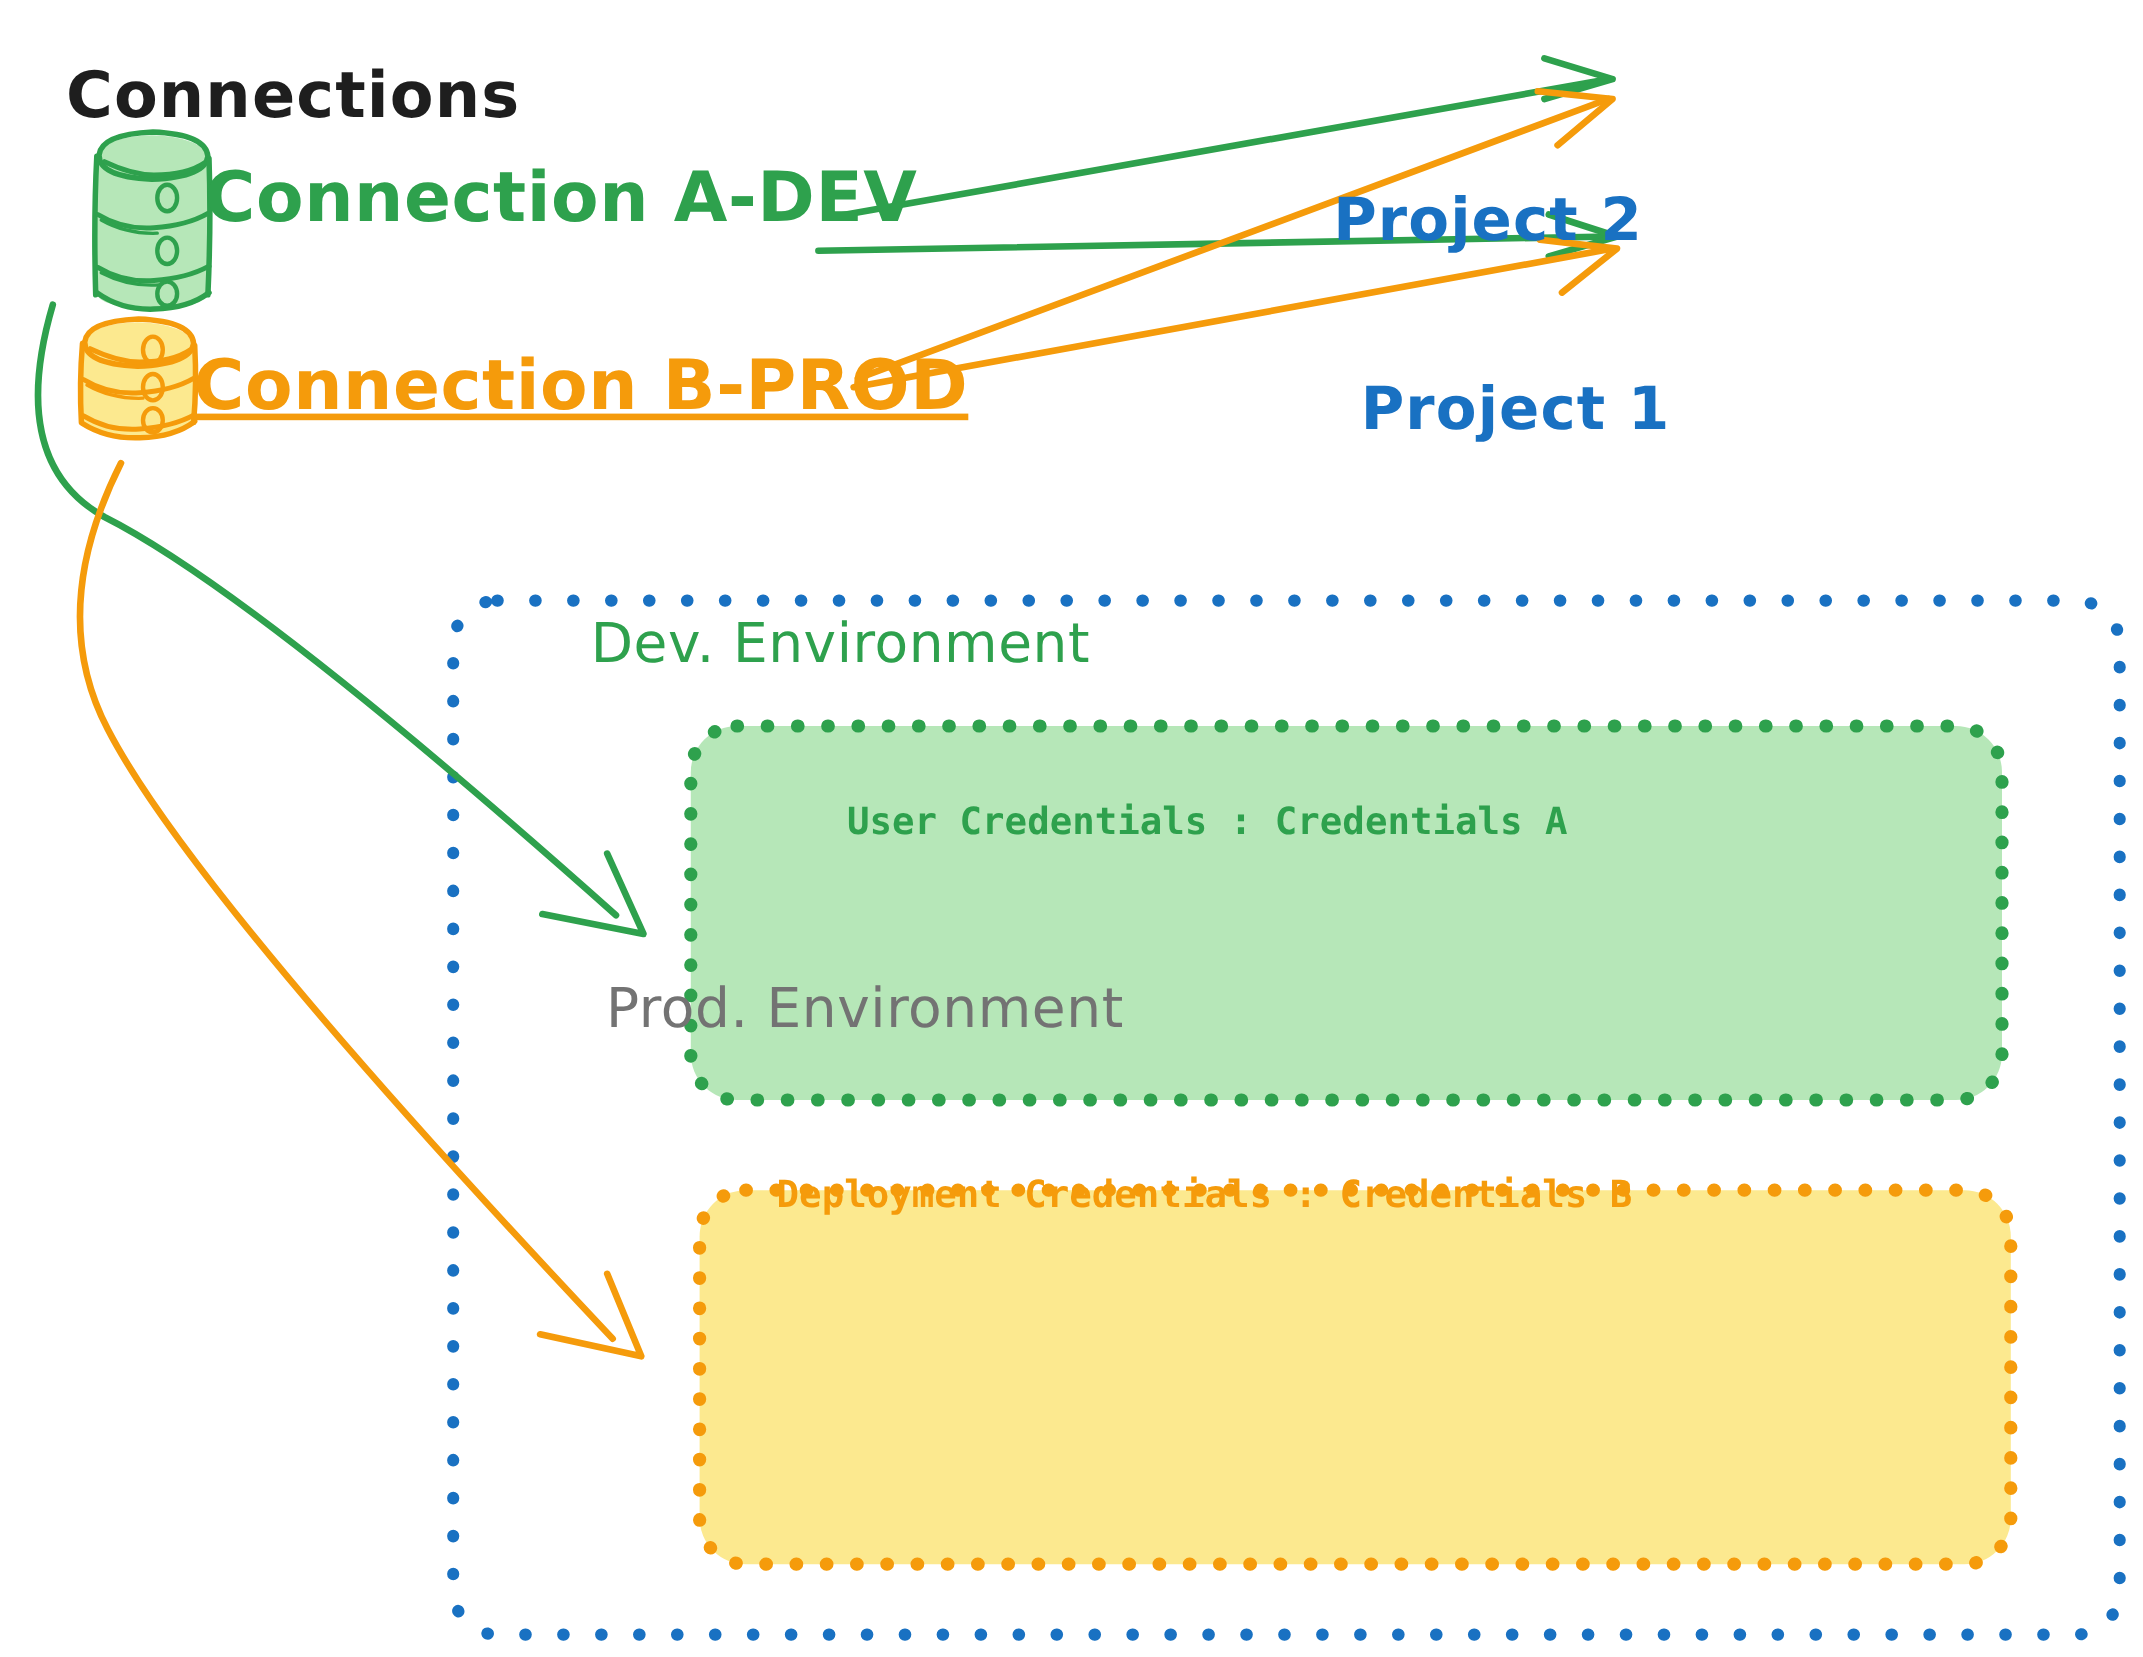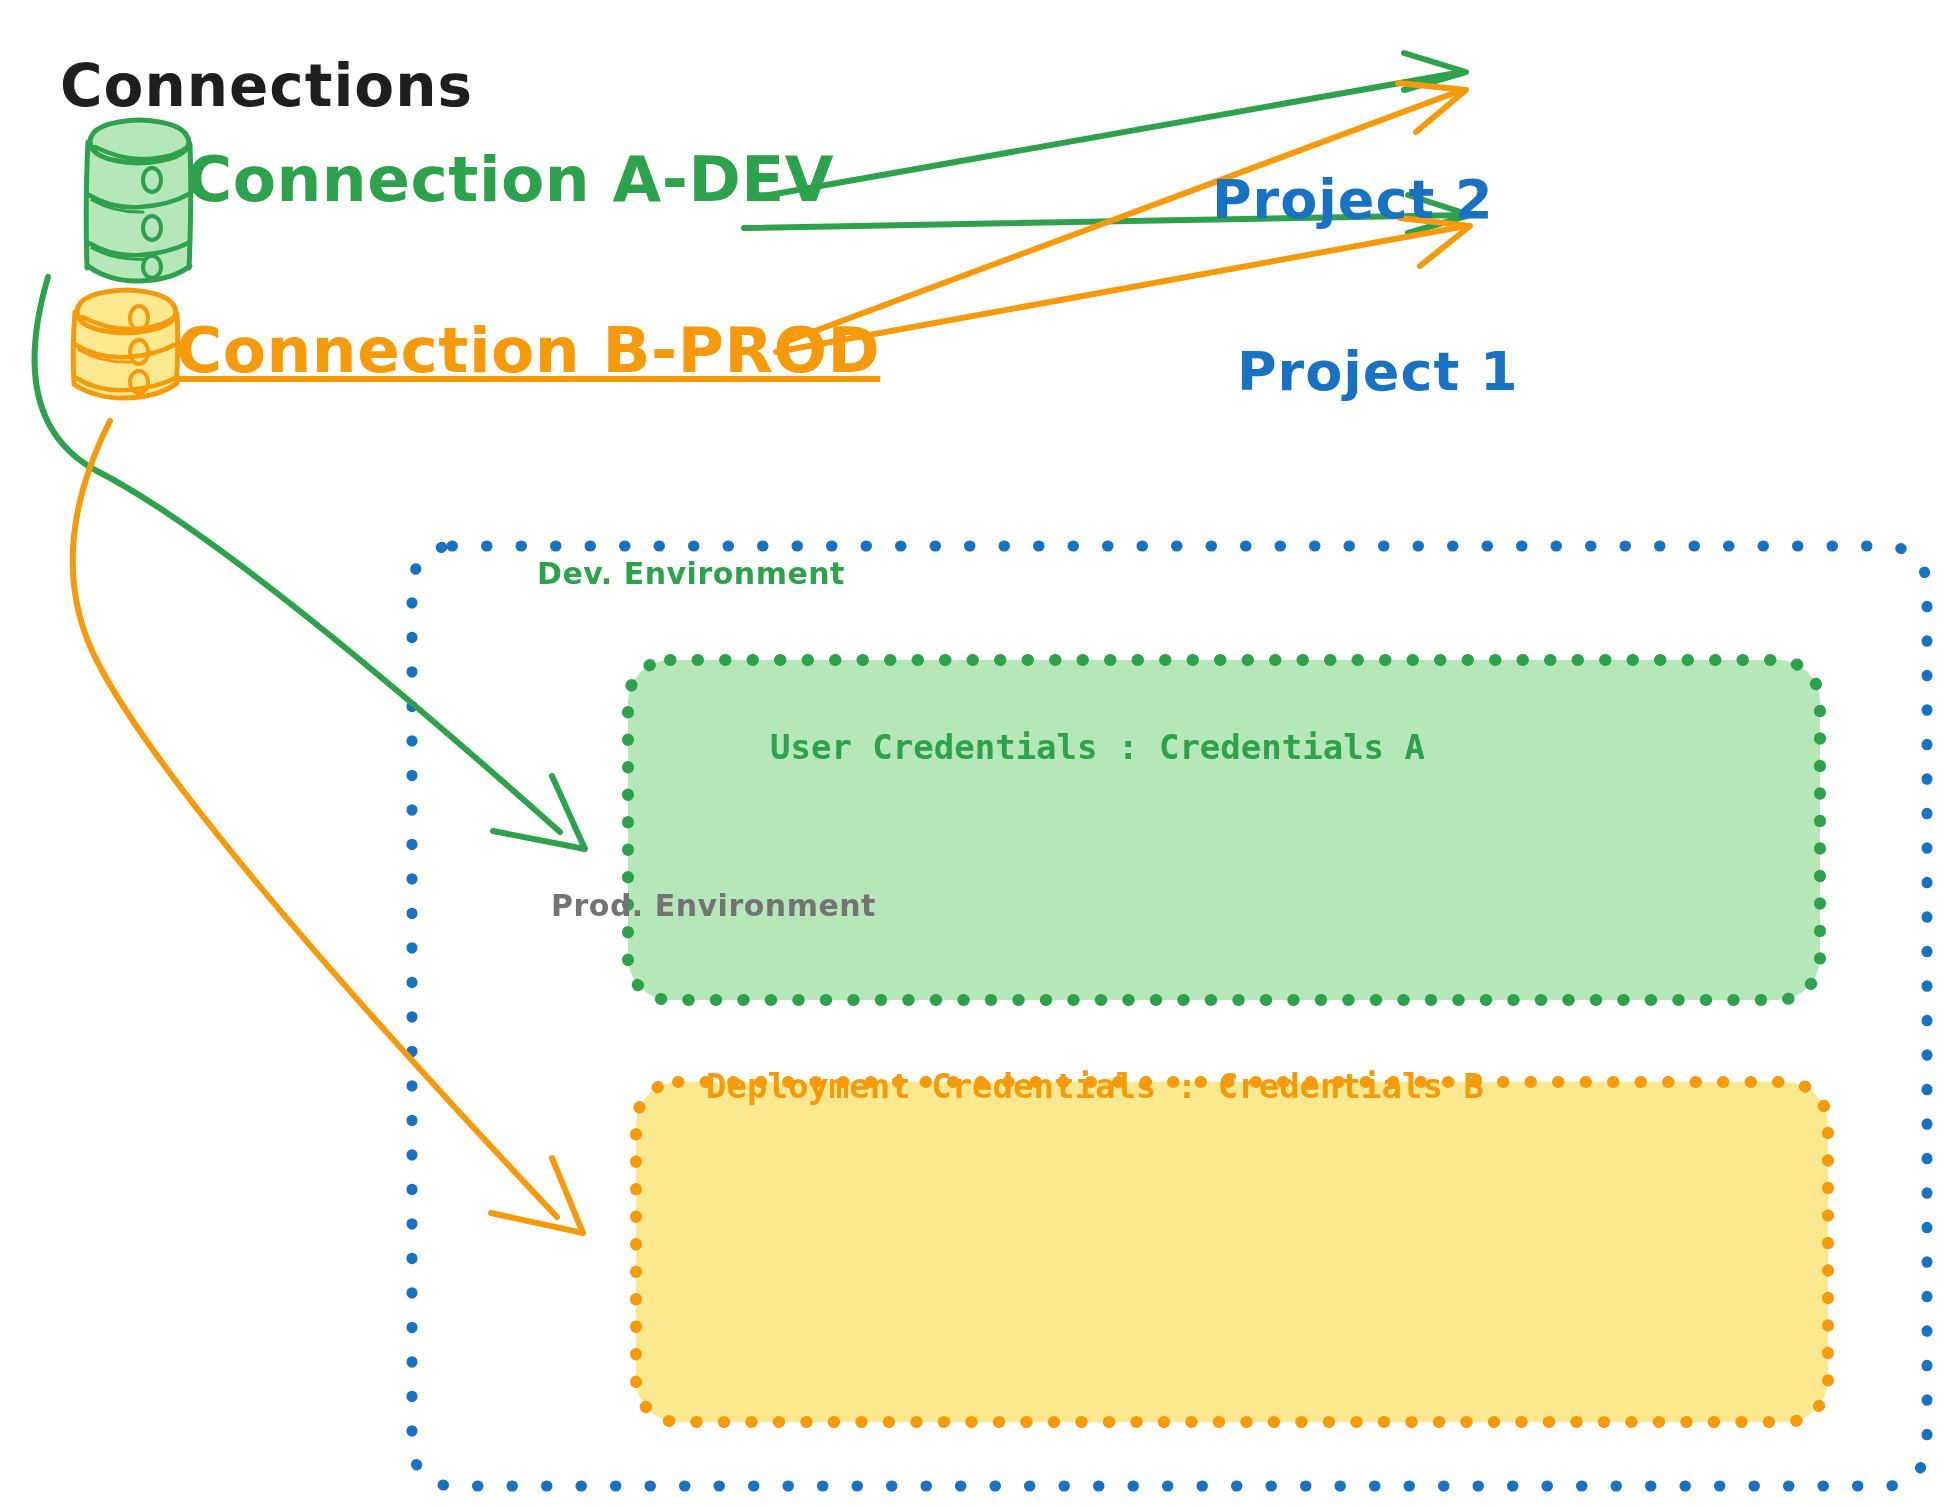--- a/index.html
+++ b/index.html
@@ -36,22 +36,22 @@
     font-size:54px;
     font-weight:600;
     color:#1971c2;
     letter-spacing:1px;
   }
   #label-project-3{left:1212px;top:24px;}
   #label-project-2{left:1212px;top:168px;}
   #label-project-1{left:1237px;top:340px;}
 
   .env-title{
-    font-size:30px;
-    font-weight:700;
+    font-size:50px;
+    font-weight:400;
     letter-spacing:0.5px;
     text-align:right;
   }
   #title-dev-env{left:537px;top:556px;color:#2ea14d;}
   #title-prod-env{left:551px;top:888px;color:#737373;}
 
   .cred-text{
     font-size:34px;
     font-weight:600;
     letter-spacing:0px;

